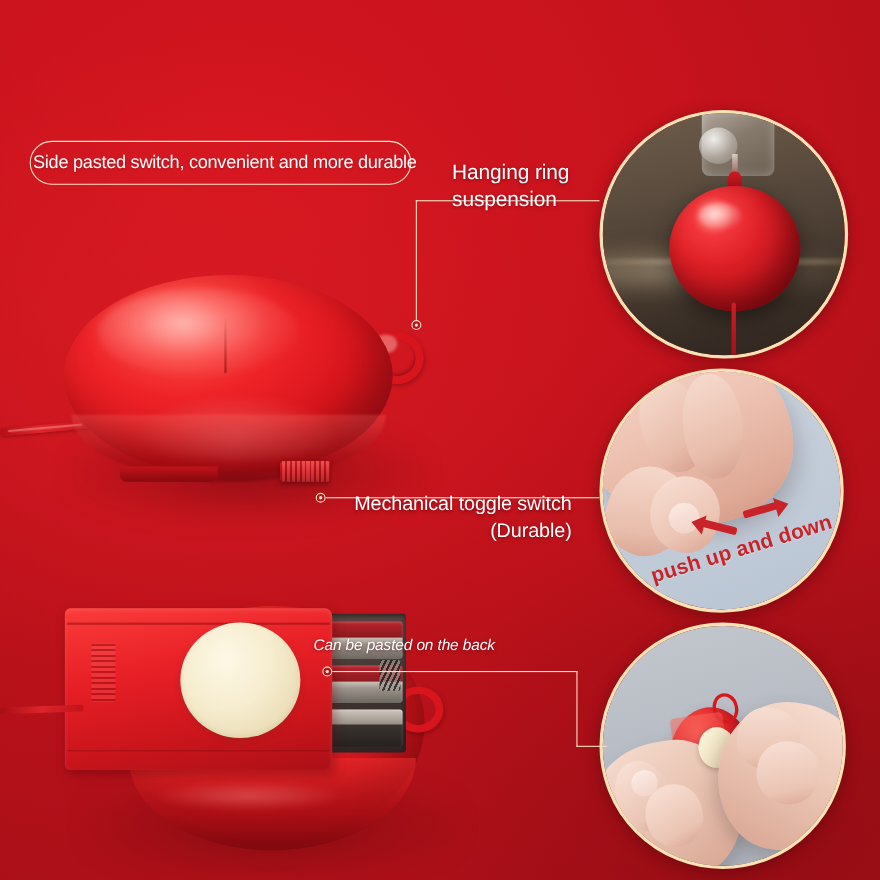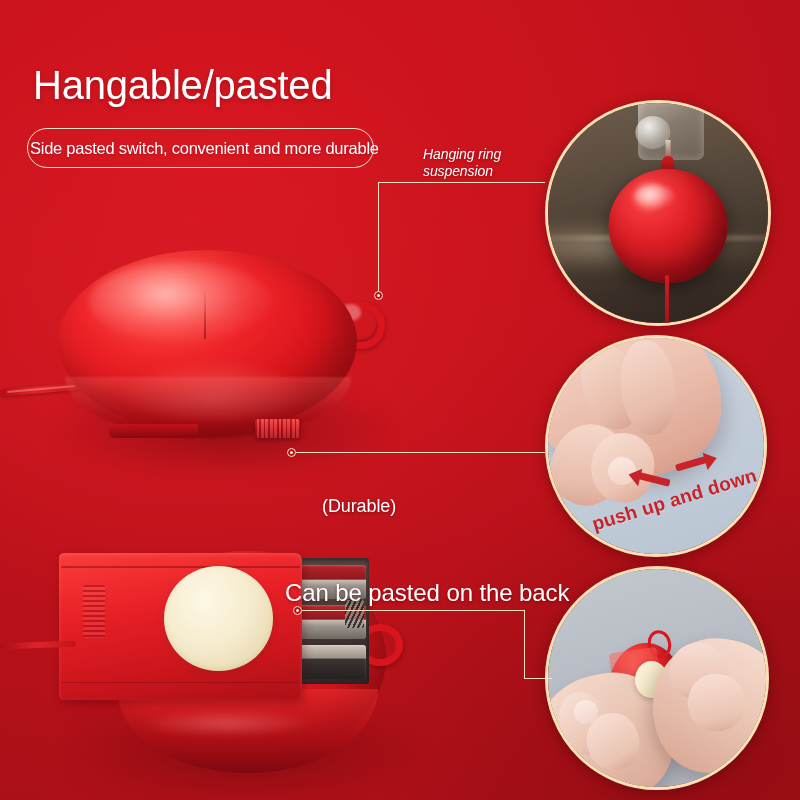--- a/index.html
+++ b/index.html
@@ -70,24 +70,24 @@
   }
 
   
   .callout {
     position: absolute;
     color: #ffffff;
     text-shadow: 0 1px 3px rgba(80,4,9,0.55);
     letter-spacing: -0.1px;
     white-space: pre-line;
   }
-  .callout-1 { left: 423px; top: 146px; font-size: 14px; line-height: 1.24; font-style: italic; }
+  .callout-1 { left: 411px; top: 146px; font-size: 19px; line-height: 1.24; }
   .callout-2 { left: 322px; top: 424px; font-size: 18px;   line-height: 1.30; }
-  .callout-2 .sub { display:block; text-align: center; margin-top: 48px; }
-  .callout-3 { left: 285px; top: 578px; font-size: 24px;   line-height: 1.24; }
+  .callout-2 .sub { display:block; text-align: right; }
+  .callout-3 { left: 285px; top: 578px; font-size: 14px;   line-height: 1.24; font-style: italic; }
 
   
   .leader { position: absolute; background: #f4e0c2; }
   .leader.h { height: 1.3px; }
   .leader.v { width: 1.3px; }
   .dot {
     position: absolute;
     width: 9px; height: 9px;
     border-radius: 50%;
     border: 1.4px solid #f4e0c2;
@@ -615,26 +615,26 @@
   <div class="dot" style="left:374px; top:291px;"></div>
 
   <div class="leader h" style="left:296px; top:452px; width:249px;"></div>
   <div class="dot" style="left:287px; top:448px;"></div>
 
   <div class="leader h" style="left:302px; top:610px; width:223px;"></div>
   <div class="leader v" style="left:524px; top:610px; height:69px;"></div>
   <div class="leader h" style="left:524px; top:678px; width:28px;"></div>
   <div class="dot" style="left:293px; top:606px;"></div>
 
-  <div class="headline layer-top">Hangable/pasted</div>
   <div class="subtitle-pill layer-top"></div>
   <div class="subtitle-text layer-top">Side pasted switch, convenient and more durable</div>
 
   <div class="callout callout-1 layer-top">Hanging ring
 suspension</div>
 
   <div class="callout callout-2 layer-top">
+    <span>Mechanical toggle switch</span>
     <span class="sub">(Durable)</span>
   </div>
 
   <div class="callout callout-3 layer-top">Can be pasted on the back</div>
 
 </div>
 
 </body></html>

